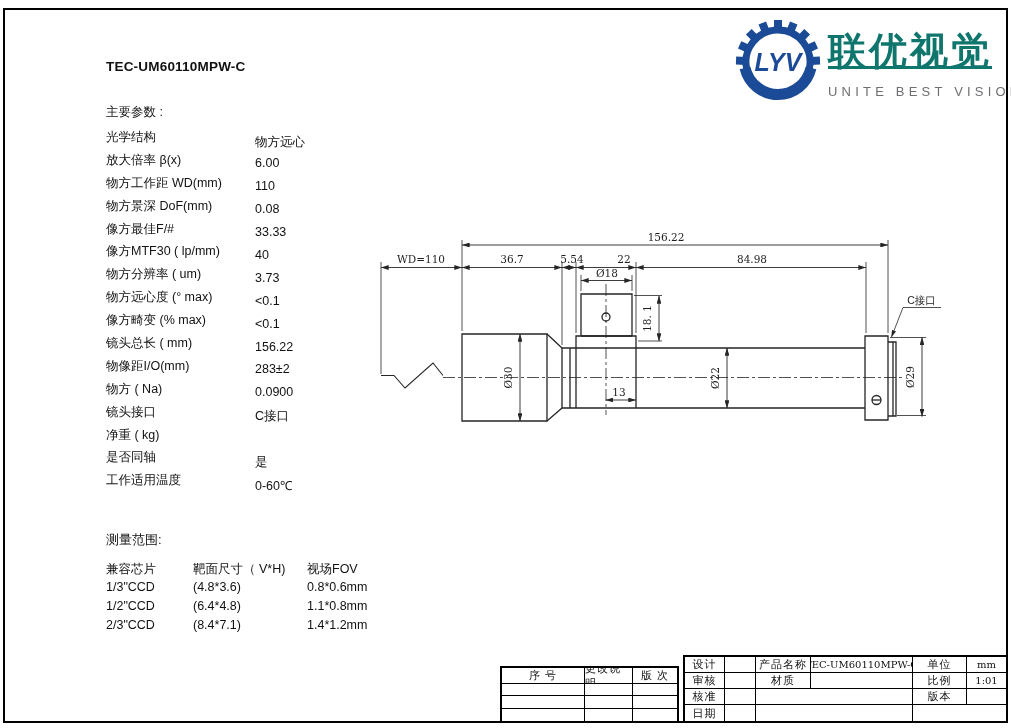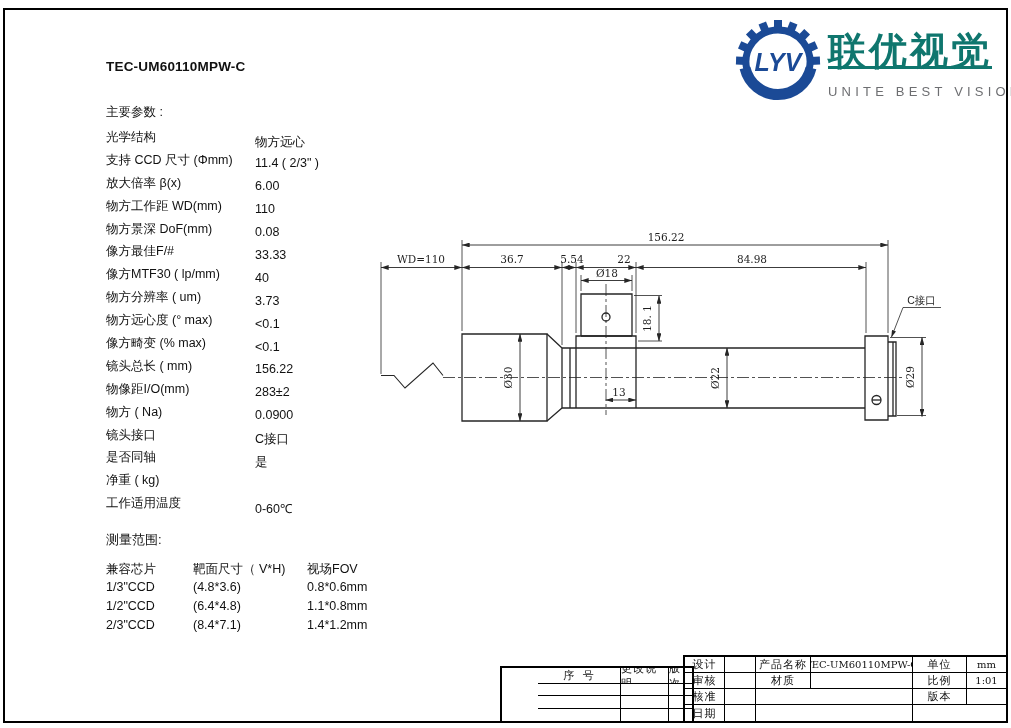--- a/index.html
+++ b/index.html
@@ -32,25 +32,25 @@
   .meas-heading { font-size:13px; margin-bottom:12px; }
   .mrow { display:flex; height:18.9px; font-size:12.5px; }
   .mc0 { width:87px; flex:none; }
   .mc1 { width:114px; flex:none; }
   
   .drawing { position:absolute; left:375px; top:228px; width:582px; height:222px; }
   .drawing text { font-family:"DejaVu Serif", serif; font-size:10.5px; fill:#1f1f1f; }
   .drawing .cjk { font-family:"Liberation Sans", sans-serif; font-size:10.5px; }
   
   .rev-table {
-    position:absolute; left:500px; top:666px; width:194px; height:57px;
+    position:absolute; left:500px; top:666px; width:179px; height:57px;
     border:2px solid #000; box-sizing:border-box;
     display:grid; grid-template-columns:83px 48px 1fr;
     grid-template-rows:16px 1fr 1fr 1fr;
-    font-family:Liberation Mono, monospace; font-size:11px;padding-left:36px;
+    font-family:Liberation Sans, sans-serif; font-size:11px;
   }
   .rev-cell {
     border-right:1px solid #000; border-bottom:1px solid #000;
     display:flex; align-items:center; justify-content:center;
     letter-spacing:1px; overflow:hidden;
   }
   .rev-cell.no-r { border-right:none; }
   .rev-cell.no-b { border-bottom:none; }
   
   .title-block {
@@ -107,24 +107,20 @@
 
 <div class="params">
   <div class="params-heading">主要参数 :</div>
   <div>
 
       <div class="prow">
         <span class="plabel">光学结构</span>
         <span class="pvalue">物方远心</span>
       </div>
 
-      <div class="prow">
-        <span class="plabel">支持 CCD 尺寸 (Φmm)</span>
-        <span class="pvalue">11.4 ( 2/3" )</span>
-      </div>
 
       <div class="prow">
         <span class="plabel">放大倍率 β(x)</span>
         <span class="pvalue">6.00</span>
       </div>
 
       <div class="prow">
         <span class="plabel">物方工作距 WD(mm)</span>
         <span class="pvalue">110</span>
       </div>
@@ -173,27 +169,27 @@
         <span class="plabel">物方 ( Na)</span>
         <span class="pvalue">0.0900</span>
       </div>
 
       <div class="prow">
         <span class="plabel">镜头接口</span>
         <span class="pvalue">C接口</span>
       </div>
 
       <div class="prow">
+        <span class="plabel">净重 ( kg)</span>
+        <span class="pvalue"></span>
+      </div>
+
+      <div class="prow">
         <span class="plabel">是否同轴</span>
         <span class="pvalue">是</span>
-      </div>
-
-      <div class="prow">
-        <span class="plabel">净重 ( kg)</span>
-        <span class="pvalue"></span>
       </div>
 
       <div class="prow">
         <span class="plabel">工作适用温度</span>
         <span class="pvalue">0-60℃</span>
       </div>
     </div>
 </div>
 
 <div class="meas">

